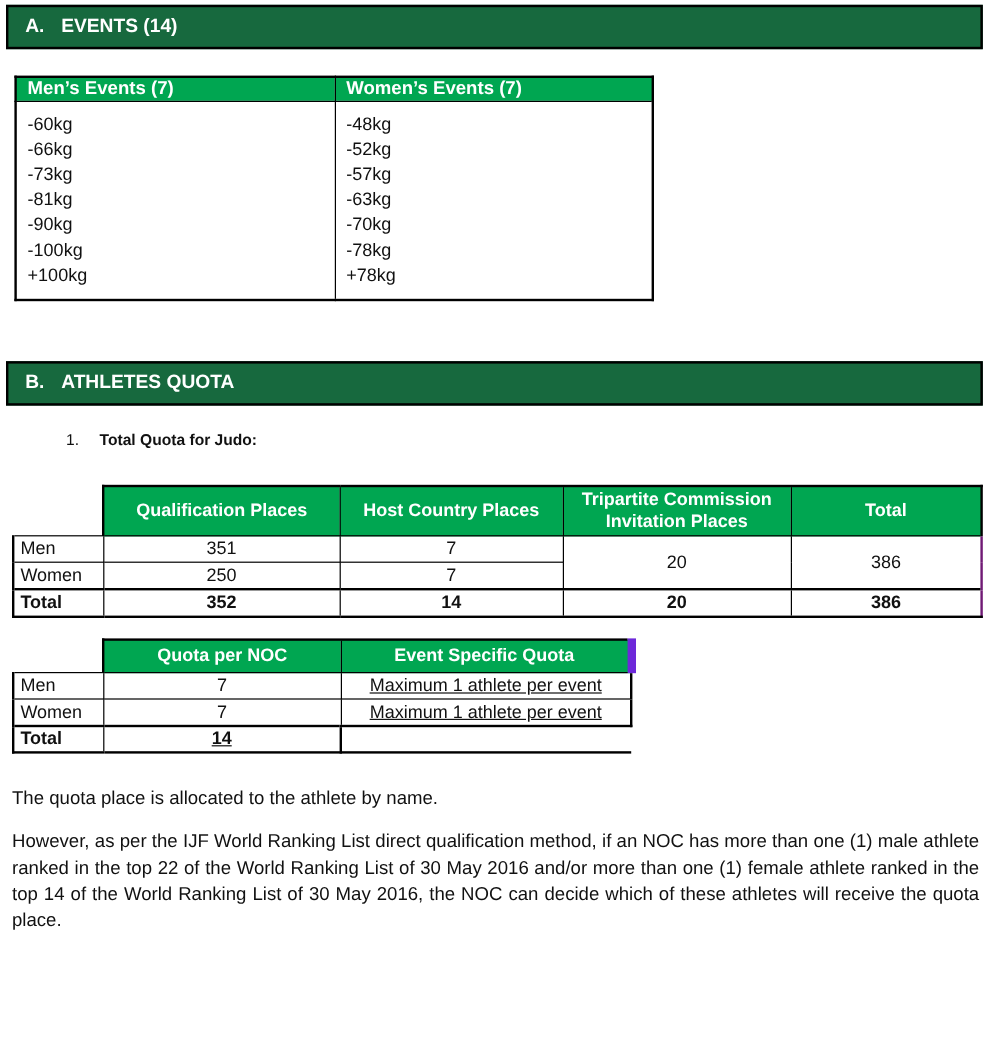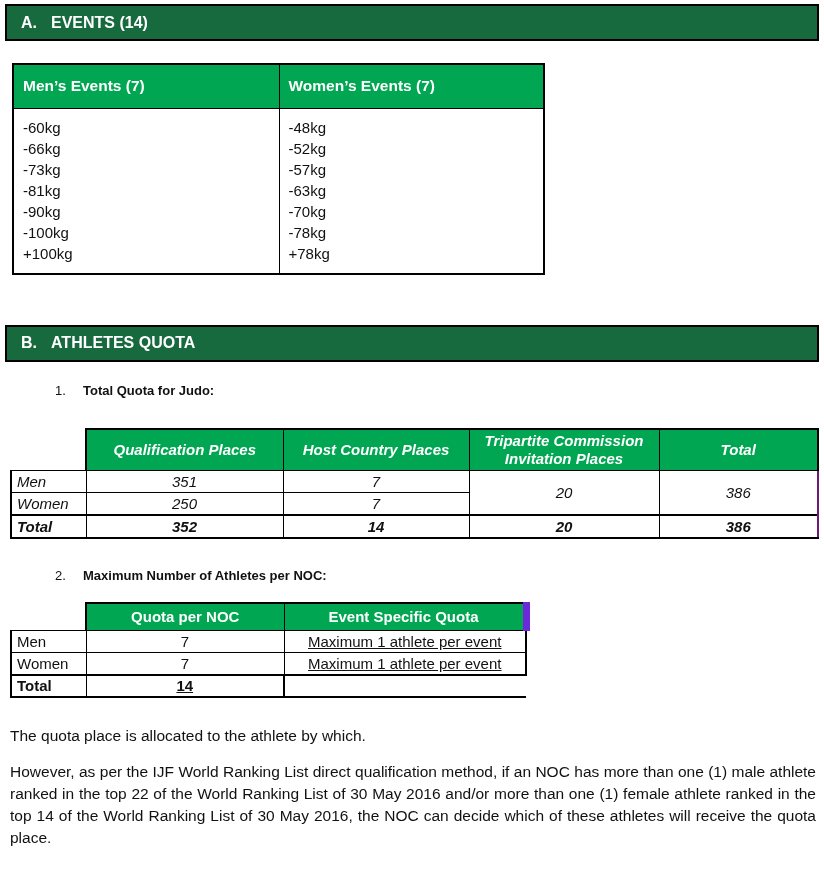--- a/index.html
+++ b/index.html
@@ -44,42 +44,42 @@
   .num-cell { text-align: center; }
   .label-cell { text-align: left; padding-left: 5px; }
 
   
   .events-table {
     margin: 22px 0 0 12px;
     width: 531px;
     border: 2px solid #000;
   }
   .events-table th {
-    height: 44px;
+    height: 20px;
     text-align: left;
     padding-left: 9px;
     font-size: 15.5px;
   }
   .events-table td {
     vertical-align: top;
     padding: 8px 0 9px 9px;
     margin-left: 36px;
   }
   .events-table .wline { line-height: 21px; }
 
   
   .num-heading { padding-left: 55px; font-size: 13px; line-height: 18px; }
   .num-heading .hnum { display: inline-block; width: 28px; }
   .num-heading .htitle { font-weight: bold; }
   .h1 { margin-top: 20px; }
   .h2 { margin-top: 28px; }
   .h3 { margin-top: 25px; }
 
   
-  .quota-table { margin: 28px 0 0 10px; width: 807px; font-style: italic; }
+  .quota-table { margin: 28px 0 0 10px; width: 807px; }
   .quota-table th { padding: 2px 0; line-height: 18px; height: 42px; }
   .quota-table th.edge-top { border-top: 2px solid #000; }
   .quota-table th.edge-left { border-left: 2px solid #000; }
   .quota-table th.edge-right { border-right: 2px solid #000; }
   .quota-table td { height: 22px; }
   .quota-table td.first-col { border-left: 2px solid #000; }
   .quota-table td.last-col { border-right: 2px solid #701a75; }
   .quota-table tr.total-row td { border-top: 2px solid #000; border-bottom: 2px solid #000; height: 23px; }
 
   
@@ -189,23 +189,20 @@
       <tr class="total-row">
         <td class="label-cell first-col bold">Total</td>
         <td class="num-cell bold">352</td>
         <td class="num-cell bold">14</td>
         <td class="num-cell bold">20</td>
         <td class="num-cell bold last-col">386</td>
       </tr>
     </tbody>
   </table>
 
-  <div class="num-heading h2">
-    <span class="hnum">2.</span><span class="htitle">Maximum Number of Athletes per NOC:</span>
-  </div>
 
   <table class="noc-table">
     <colgroup>
       <col style="width:75px">
         <col style="width:198px">
         <col style="width:242px">
     </colgroup>
     <tbody>
       <tr>
         <td class="ghost"></td>
@@ -224,17 +221,17 @@
       </tr>
       <tr class="total-row">
         <td class="label-cell first-col bold">Total</td>
         <td class="num-cell bold col-right-edge">14</td>
         <td class="ghost"></td>
       </tr>
     </tbody>
   </table>
 
 
-  <p class="body-text p1">The quota place is allocated to the athlete by which.</p>
+  <p class="body-text p1">The quota place is allocated to the athlete by name.</p>
 
   <p class="body-text p2">However, as per the IJF World Ranking List direct qualification method, if an NOC has more than one (1) male athlete ranked in the top 22 of the World Ranking List of 30 May 2016 and/or more than one (1) female athlete ranked in the top 14 of the World Ranking List of 30 May 2016, the NOC can decide which of these athletes will receive the quota place.</p>
 
 </div>
 
 </body></html>

